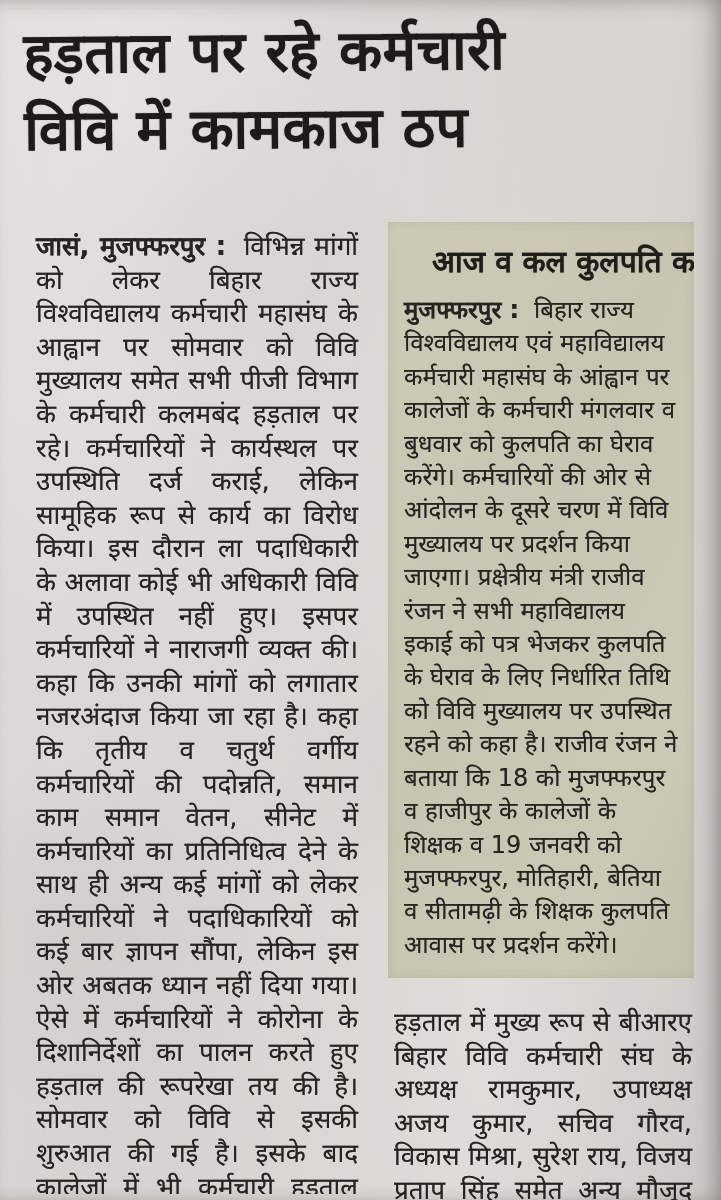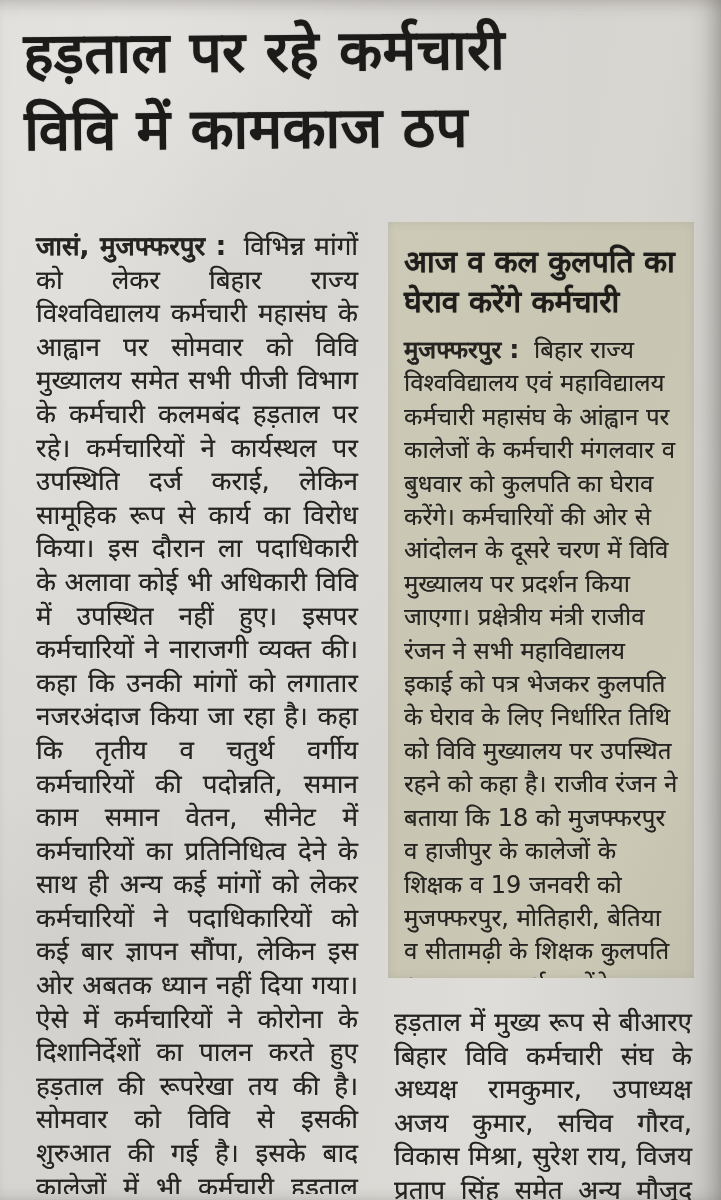--- a/index.html
+++ b/index.html
@@ -83,21 +83,21 @@
     box-shadow: inset 0 0 10px rgba(110,107,90,0.18);
   }
   .box-headline {
     margin: 0 0 12px 0;
     font-size: 30px;
     line-height: 40px;
     font-weight: bold;
     color: #1f1d1a;
     text-shadow: 0 0 0.8px rgba(31,29,26,0.6);
   }
-  .box-headline .hl-line { display: block; white-space: nowrap; }
+  .box-headline .hl-line { display: block; white-space: nowrap; margin-left: 28px; }
   .box-body {
     margin: 0;
     font-size: 24px;
     line-height: 33.4px;
     text-align: left;
     color: #262421;
     text-shadow: 0 0 0.5px rgba(38,36,33,0.5);
   }
   .closing {
     position: absolute;
@@ -121,21 +121,20 @@
   <div class="col-left">
     <p class="body-text">
       <span class="dateline">जासं, मुजफ्फरपुर :</span>
       <span>विभिन्न मांगों को लेकर बिहार राज्य विश्वविद्यालय कर्मचारी महासंघ के आह्वान पर सोमवार को विवि मुख्यालय समेत सभी पीजी विभाग के कर्मचारी कलमबंद हड़ताल पर रहे। कर्मचारियों ने कार्यस्थल पर उपस्थिति दर्ज कराई, लेकिन सामूहिक रूप से कार्य का विरोध किया। इस दौरान ला पदाधिकारी के अलावा कोई भी अधिकारी विवि में उपस्थित नहीं हुए। इसपर कर्मचारियों ने नाराजगी व्यक्त की। कहा कि उनकी मांगों को लगातार नजरअंदाज किया जा रहा है। कहा कि तृतीय व चतुर्थ वर्गीय कर्मचारियों की पदोन्नति, समान काम समान वेतन, सीनेट में कर्मचारियों का प्रतिनिधित्व देने के साथ ही अन्य कई मांगों को लेकर कर्मचारियों ने पदाधिकारियों को कई बार ज्ञापन सौंपा, लेकिन इस ओर अबतक ध्यान नहीं दिया गया। ऐसे में कर्मचारियों ने कोरोना के दिशानिर्देशों का पालन करते हुए हड़ताल की रूपरेखा तय की है। सोमवार को विवि से इसकी शुरुआत की गई है। इसके बाद कालेजों में भी कर्मचारी हड़ताल करेंगे। अगले सप्ताह से आंदोलन तेज होगा।</span>
     </p>
   </div>
 
   <div class="highlight-box">
     <h2 class="box-headline">
       <span class="hl-line">आज व कल कुलपति का</span>
-      <span class="hl-line">घेराव करेंगे कर्मचारी</span>
     </h2>
     <p class="box-body">
       <span class="dateline">मुजफ्फरपुर :</span>
       <span>बिहार राज्य विश्वविद्यालय एवं महाविद्यालय कर्मचारी महासंघ के आंह्वान पर कालेजों के कर्मचारी मंगलवार व बुधवार को कुलपति का घेराव करेंगे। कर्मचारियों की ओर से आंदोलन के दूसरे चरण में विवि मुख्यालय पर प्रदर्शन किया जाएगा। प्रक्षेत्रीय मंत्री राजीव रंजन ने सभी महाविद्यालय इकाई को पत्र भेजकर कुलपति के घेराव के लिए निर्धारित तिथि को विवि मुख्यालय पर उपस्थित रहने को कहा है। राजीव रंजन ने बताया कि 18 को मुजफ्फरपुर व हाजीपुर के कालेजों के शिक्षक व 19 जनवरी को मुजफ्फरपुर, मोतिहारी, बेतिया व सीतामढ़ी के शिक्षक कुलपति आवास पर प्रदर्शन करेंगे।</span>
     </p>
   </div>
 
   <div class="closing">
     <p class="body-text">हड़ताल में मुख्य रूप से बीआरए बिहार विवि कर्मचारी संघ के अध्यक्ष रामकुमार, उपाध्यक्ष अजय कुमार, सचिव गौरव, विकास मिश्रा, सुरेश राय, विजय प्रताप सिंह समेत अन्य मौजूद रहे।</p>
   </div>

